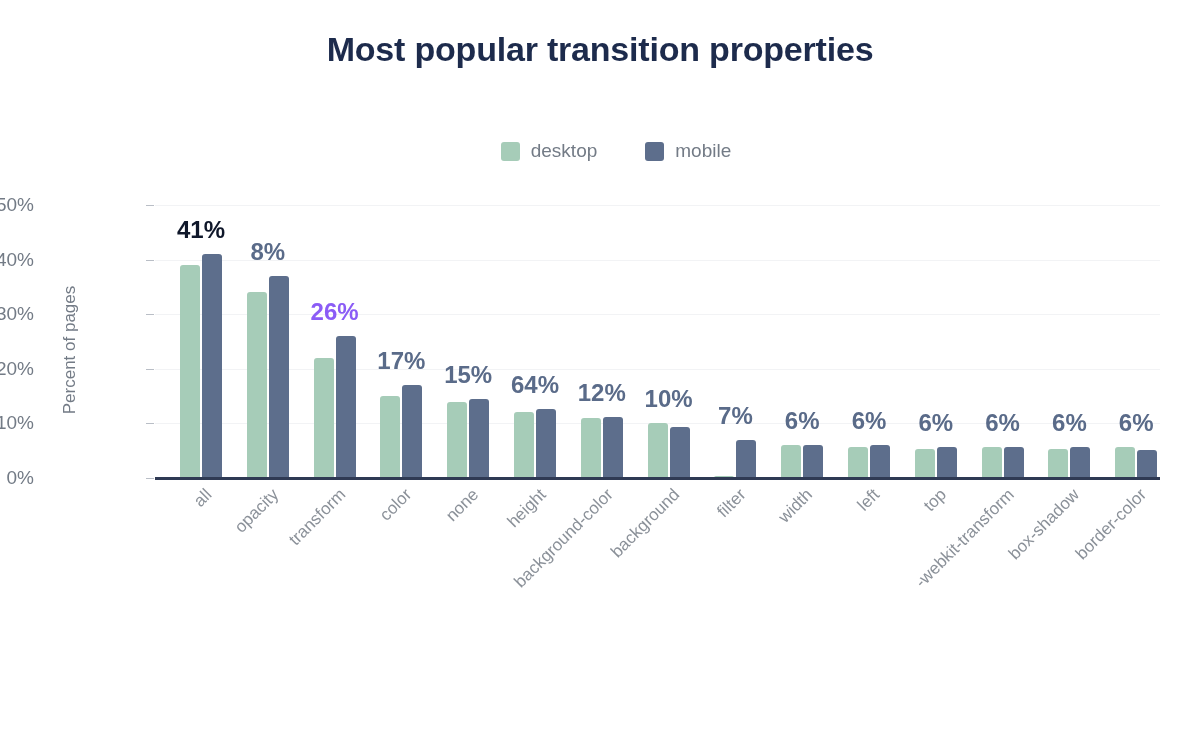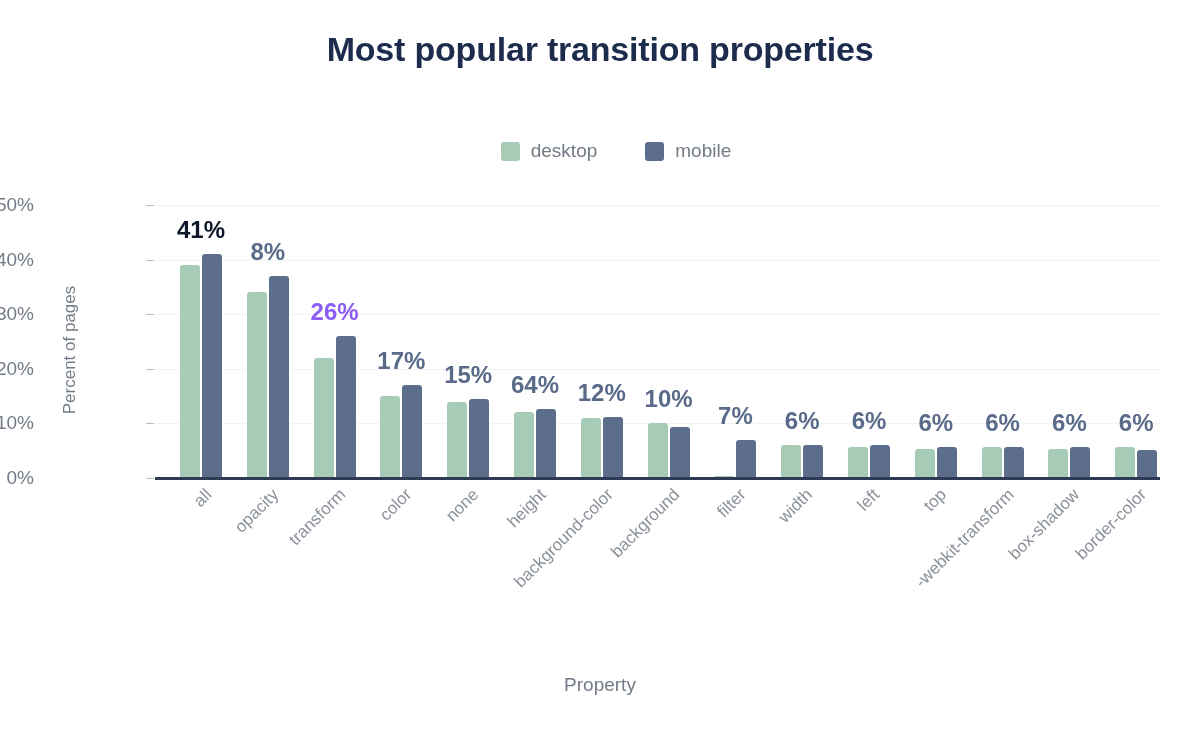--- a/index.html
+++ b/index.html
@@ -115,21 +115,20 @@
       <span class="legend-swatch" style="background:#a6ccb8"></span>
       <span class="legend-label">desktop</span>
     </div>
     <div class="legend-item">
       <span class="legend-swatch" style="background:#5d6e8c"></span>
       <span class="legend-label">mobile</span>
     </div>
   </div>
 
   <div id="ylabel">Percent of pages</div>
-  <div id="xlabel">Property</div>
 
   <div id="yticks">
       <div class="ytick" style="top: 478px;">0%</div>
       <div class="ytick-mark" style="top: 478px; left: 146px; position: absolute;"></div>
       <div class="ytick" style="top: 423.4px;">10%</div>
       <div class="ytick-mark" style="top: 423.4px; left: 146px; position: absolute;"></div>
       <div class="ytick" style="top: 368.8px;">20%</div>
       <div class="ytick-mark" style="top: 368.8px; left: 146px; position: absolute;"></div>
       <div class="ytick" style="top: 314.2px;">30%</div>
       <div class="ytick-mark" style="top: 314.2px; left: 146px; position: absolute;"></div>

